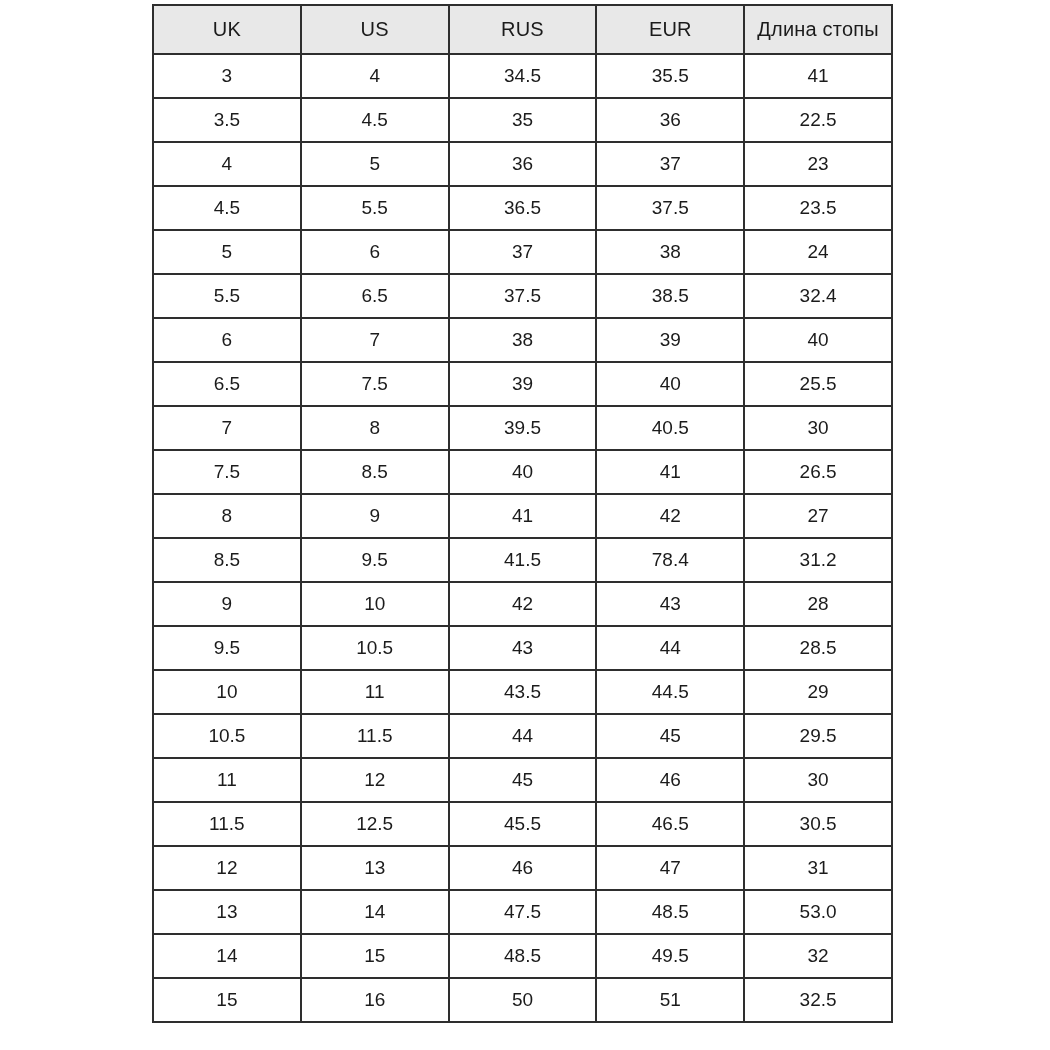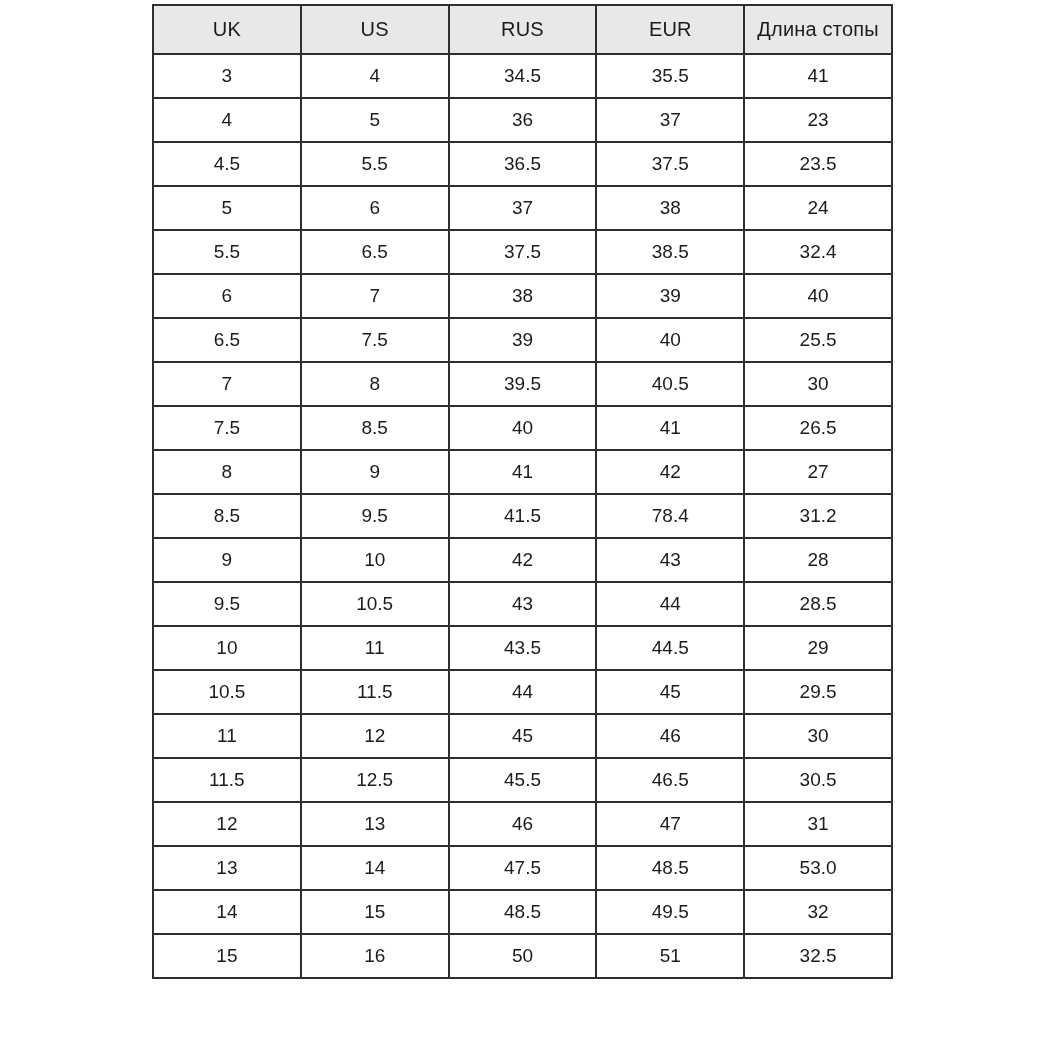--- a/index.html
+++ b/index.html
@@ -65,20 +65,27 @@
     </thead>
     <tbody id="table-body">
         <tr>
           <td>3</td>
           <td>4</td>
           <td>34.5</td>
           <td>35.5</td>
           <td>41</td>
         </tr>
         <tr>
+          <td>3.5</td>
+          <td>4.5</td>
+          <td>35</td>
+          <td>36</td>
+          <td>22.5</td>
+        </tr>
+        <tr>
           <td>4</td>
           <td>5</td>
           <td>36</td>
           <td>37</td>
           <td>23</td>
         </tr>
         <tr>
           <td>4.5</td>
           <td>5.5</td>
           <td>36.5</td>

